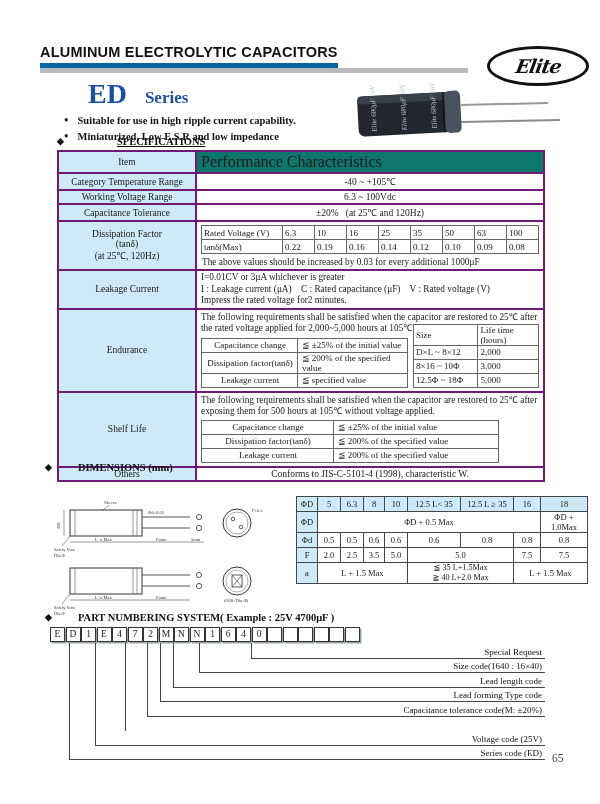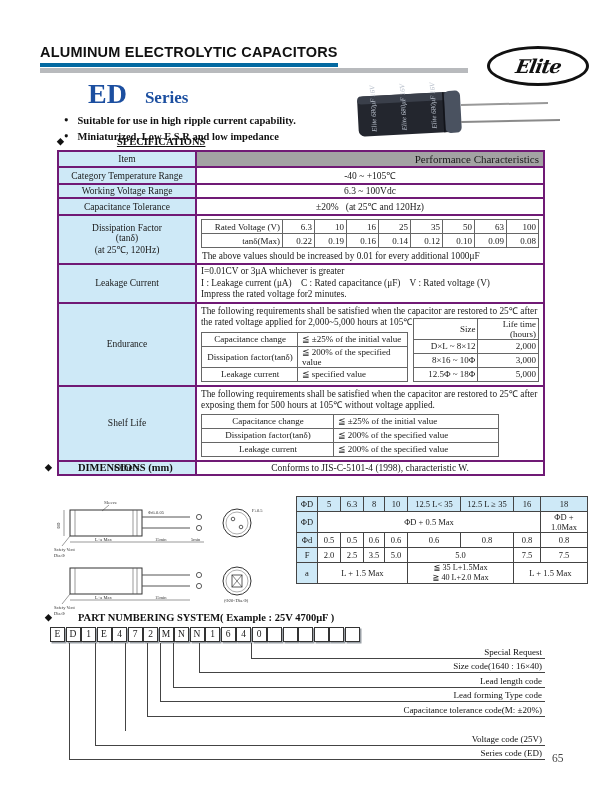--- a/index.html
+++ b/index.html
@@ -2,21 +2,21 @@
 <html><head>
 <meta charset="utf-8">
 <style>
   html,body{margin:0;padding:0;}
   body{width:600px;height:804px;position:relative;background:#ffffff;
        font-family:"Liberation Serif",serif;color:#1a1a1a;overflow:hidden;}
 
   
   .hdr-title{position:absolute;left:40px;top:44px;font-family:"Liberation Sans",sans-serif;
              font-weight:bold;font-size:14.5px;letter-spacing:.2px;color:#111;
-             border-bottom:4px solid #0369a1;padding-bottom:3px;}
+             border-bottom:6px solid #0369a1;padding-bottom:3px;}
   .hdr-bar{position:absolute;left:40px;top:68px;width:428px;height:5px;background:#b8babd;}
   .logo{position:absolute;left:487px;top:46px;width:96px;height:34px;border:3px solid #111;
         border-radius:50%;display:flex;align-items:center;justify-content:center;background:#fff;}
   .logo span{font-family:"DejaVu Serif",serif;font-style:italic;font-weight:bold;font-size:19px;
              transform:skewX(-10deg);color:#111;letter-spacing:-1px;}
 
   
   .series{position:absolute;left:88px;top:78px;}
   .series .ed{font-size:28px;font-weight:bold;color:#1c4fa0;}
   .series .sfx{font-size:17px;font-weight:bold;color:#1c4fa0;margin-left:18px;}
@@ -31,24 +31,24 @@
   .sect-h{position:absolute;font-weight:bold;font-size:10.5px;color:#111;}
   .sect-h .dia{font-size:9px;margin-right:26px;vertical-align:1px;}
   .ul{text-decoration:underline;margin-left:27px;}
 
   
   table{border-collapse:collapse;}
   .spec{position:absolute;left:57px;top:150px;width:488px;border:1.5px solid #222;
         font-size:9.5px;table-layout:fixed;}
   .spec td{border:2px solid #701a75;padding:1px 4px;vertical-align:middle;}
   .spec .lcol{width:128px;background:#cee9f7;text-align:center;}
-  .spec .hcell{background:#a3a3a3;text-align:right;font-size:11px;}
+  .spec .hcell{background:#0f766e;text-align:left;font-size:16px;}
   .spec .vcell{text-align:center;}
   .inner{font-size:9px;background:#fff;margin:2px 0;}
-  .inner td{border:1px solid #666;padding:0 2px;height:13px;text-align:right;}
+  .inner td{border:1px solid #666;padding:0 2px;height:13px;text-align:left;}
   .df td{min-width:27px;}
   .df .ilabel{width:86px;}
   .note{font-size:9.3px;padding:1px 0 1px 1px;}
   .pre{white-space:pre-wrap;}
   .bodyln{font-size:9.3px;line-height:11.5px;}
   .intro{font-size:9.3px;line-height:11.5px;margin:1px 0;}
   .endu-flex{display:flex;align-items:flex-start;gap:5px;}
   .crit td:first-child{width:126px;text-align:center;padding-left:3px;}
   .crit td:last-child{width:158px;text-align:left;padding-left:4px;}
   .life{margin-top:-12px;}
@@ -158,21 +158,21 @@
           <td>0.19</td>
           <td>0.16</td>
           <td>0.14</td>
           <td>0.12</td>
           <td>0.10</td>
           <td>0.09</td>
           <td>0.08</td>
         </tr>
       </tbody>
           </table>
-      <div class="note">The above values should be increased by 0.01 for every additional 1000μF</div>
+      <div class="note">The above values should be increased by 0.03 for every additional 1000μF</div>
     </td>
   </tr>
 
   <tr>
     <td class="lcol">Leakage Current</td>
     <td>
       <div class="bodyln">I=0.01CV or 3μA whichever is greater</div>
       <div class="bodyln pre">I : Leakage current (μA)    C : Rated capacitance (μF)    V : Rated voltage (V)</div>
       <div class="bodyln">Impress the rated voltage for2 minutes.</div>
     </td>

